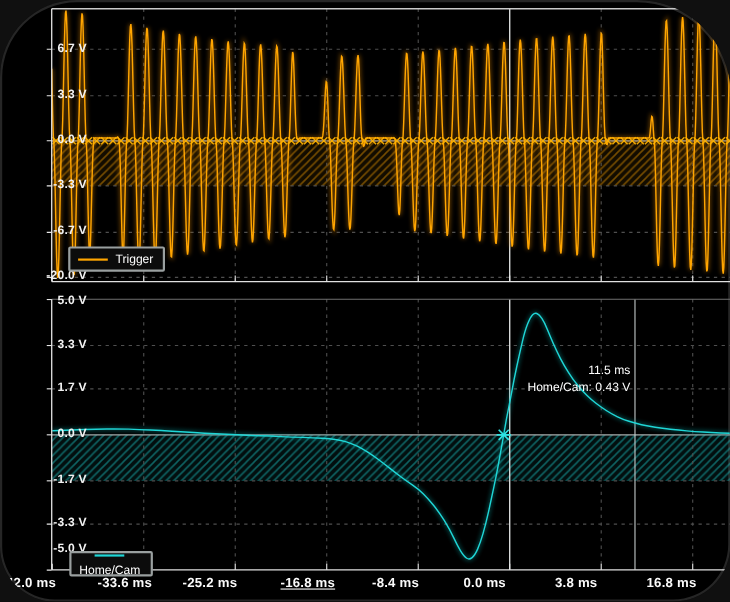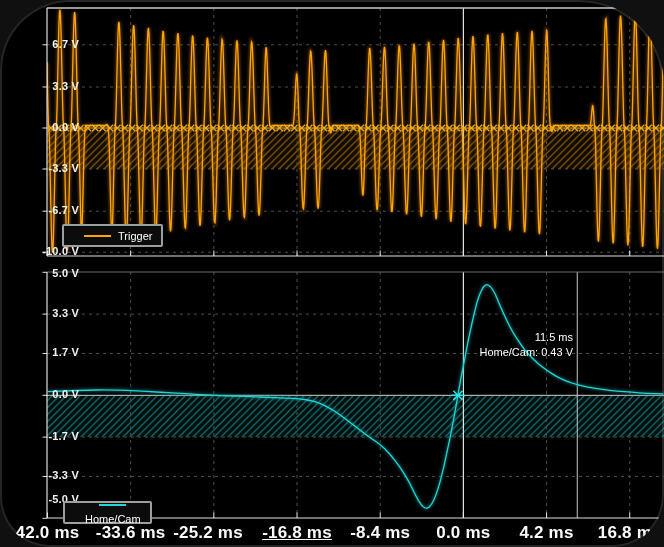--- a/index.html
+++ b/index.html
@@ -5,26 +5,26 @@
   html,body{margin:0;padding:0;background:#101010;}
   body{font-family:"Liberation Sans",sans-serif;}
   .window{
     position:relative;width:664px;height:547px;background:#000;
     border-radius:70px 85px 52px 50px;overflow:hidden;
     box-shadow:0 0 0 2px #262626 inset;
   }
   svg{position:absolute;left:0;top:0;}
   .ylab{position:absolute;left:0;width:43px;text-align:right;font-size:11px;
         font-weight:700;color:#f2f2f2;letter-spacing:.2px;margin-left:36px;}
-  .xlab{position:absolute;width:84px;text-align:center;font-size:17px;
+  .xlab{position:absolute;width:84px;text-align:left;font-size:12px;
         font-weight:700;color:#fafafa;top:523px;letter-spacing:.2px;}
   .legend{
     position:absolute;display:flex;align-items:center;gap:7px;
     background:#0c0c0c;border:2px solid #9aa0a0;border-radius:2px;
-    padding:1px 9px 1px 20px;height:17px;
+    padding:1px 9px 1px 7px;height:17px;
   }
   .legend .txt{font-size:11px;color:#fff;white-space:nowrap;}
   .legend .sample{width:27px;height:0;border-top:2px solid #fff;}
   #legend-trigger{left:62px;top:224px;}
   #legend-trigger .sample{border-top-color:#ffa500;}
   #legend-homecam{left:63px;top:501px;flex-direction:column;}
   #legend-homecam .sample{border-top-color:#1fd6d6;}
   .annotation{
     position:absolute;right:91px;top:330px;text-align:right;color:#fff;
     font-size:11px;line-height:15px;white-space:nowrap;
@@ -129,35 +129,35 @@
         <line x1="42.5" y1="518.3" x2="47" y2="518.3" stroke="#e8e8e8" stroke-width="1"></line>
       </g>
     </svg>
 
   <div id="labels">
       <span class="ylab" style="top: 37.786px;">6.7 V</span>
       <span class="ylab" style="top: 80.014px;">3.3 V</span>
       <span class="ylab" style="top: 121px;">0.0 V</span>
       <span class="ylab" style="top: 161.986px;">-3.3 V</span>
       <span class="ylab" style="top: 204.214px;">-6.7 V</span>
-      <span class="ylab" style="top: 245.2px;">-10.0 V</span>
+      <span class="ylab" style="top: 245.2px;">-20.0 V</span>
       <span class="ylab" style="top: 267px;">5.0 V</span>
       <span class="ylab" style="top: 307.12px;">3.3 V</span>
       <span class="ylab" style="top: 346.48px;">1.7 V</span>
       <span class="ylab" style="top: 388.3px;">0.0 V</span>
       <span class="ylab" style="top: 430.12px;">-1.7 V</span>
       <span class="ylab" style="top: 469.48px;">-3.3 V</span>
       <span class="ylab" style="top: 493px;">-5.0 V</span>
       <span class="xlab" style="left: 5.49511px;">42.0 ms</span>
       <span class="xlab" style="left: 88.6728px;">-33.6 ms</span>
       <span class="xlab" style="left: 166px;">-25.2 ms</span>
       <span class="xlab" style="left: 255.028px; text-decoration: underline;">-16.8 ms</span>
       <span class="xlab" style="left: 338.206px;">-8.4 ms</span>
       <span class="xlab" style="left: 421.383px;">0.0 ms</span>
-      <span class="xlab" style="left: 504.561px;">4.2 ms</span>
+      <span class="xlab" style="left: 504.561px;">3.8 ms</span>
       <span class="xlab" style="left: 587.739px;">16.8 ms</span>
     </div>
 
   <div class="legend" id="legend-trigger">
     <span class="sample"></span>
     <span class="txt">Trigger</span>
   </div>
 
   <div class="legend" id="legend-homecam">
     <span class="sample"></span>

